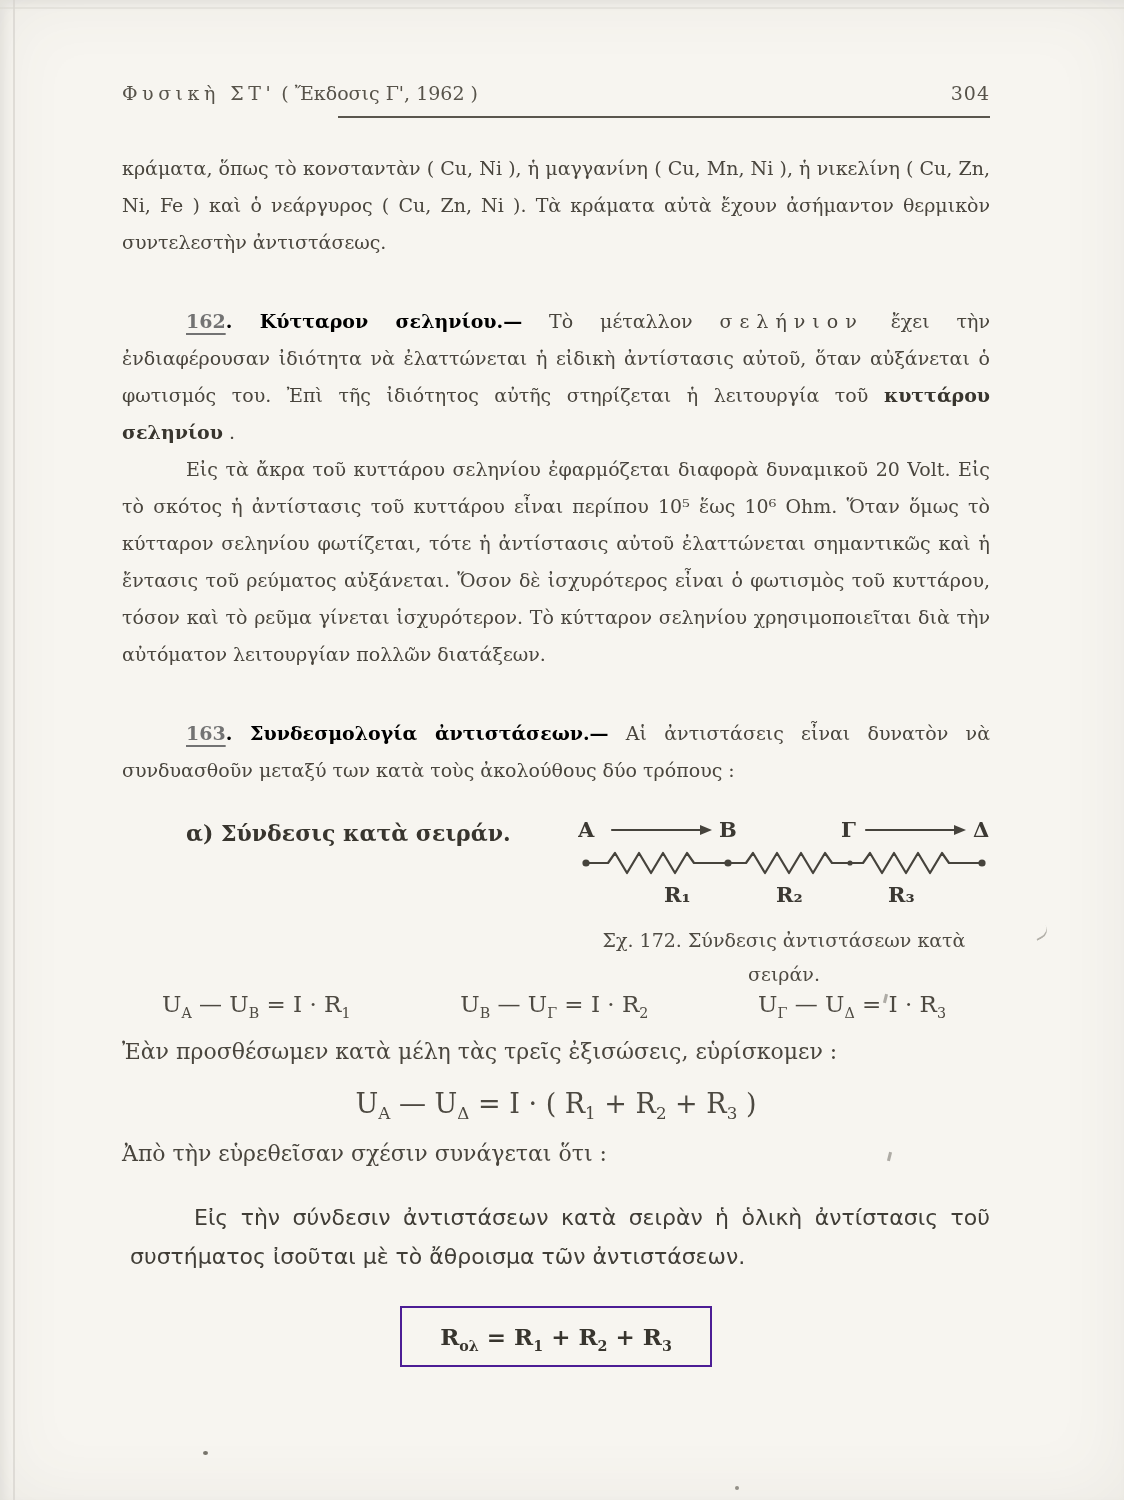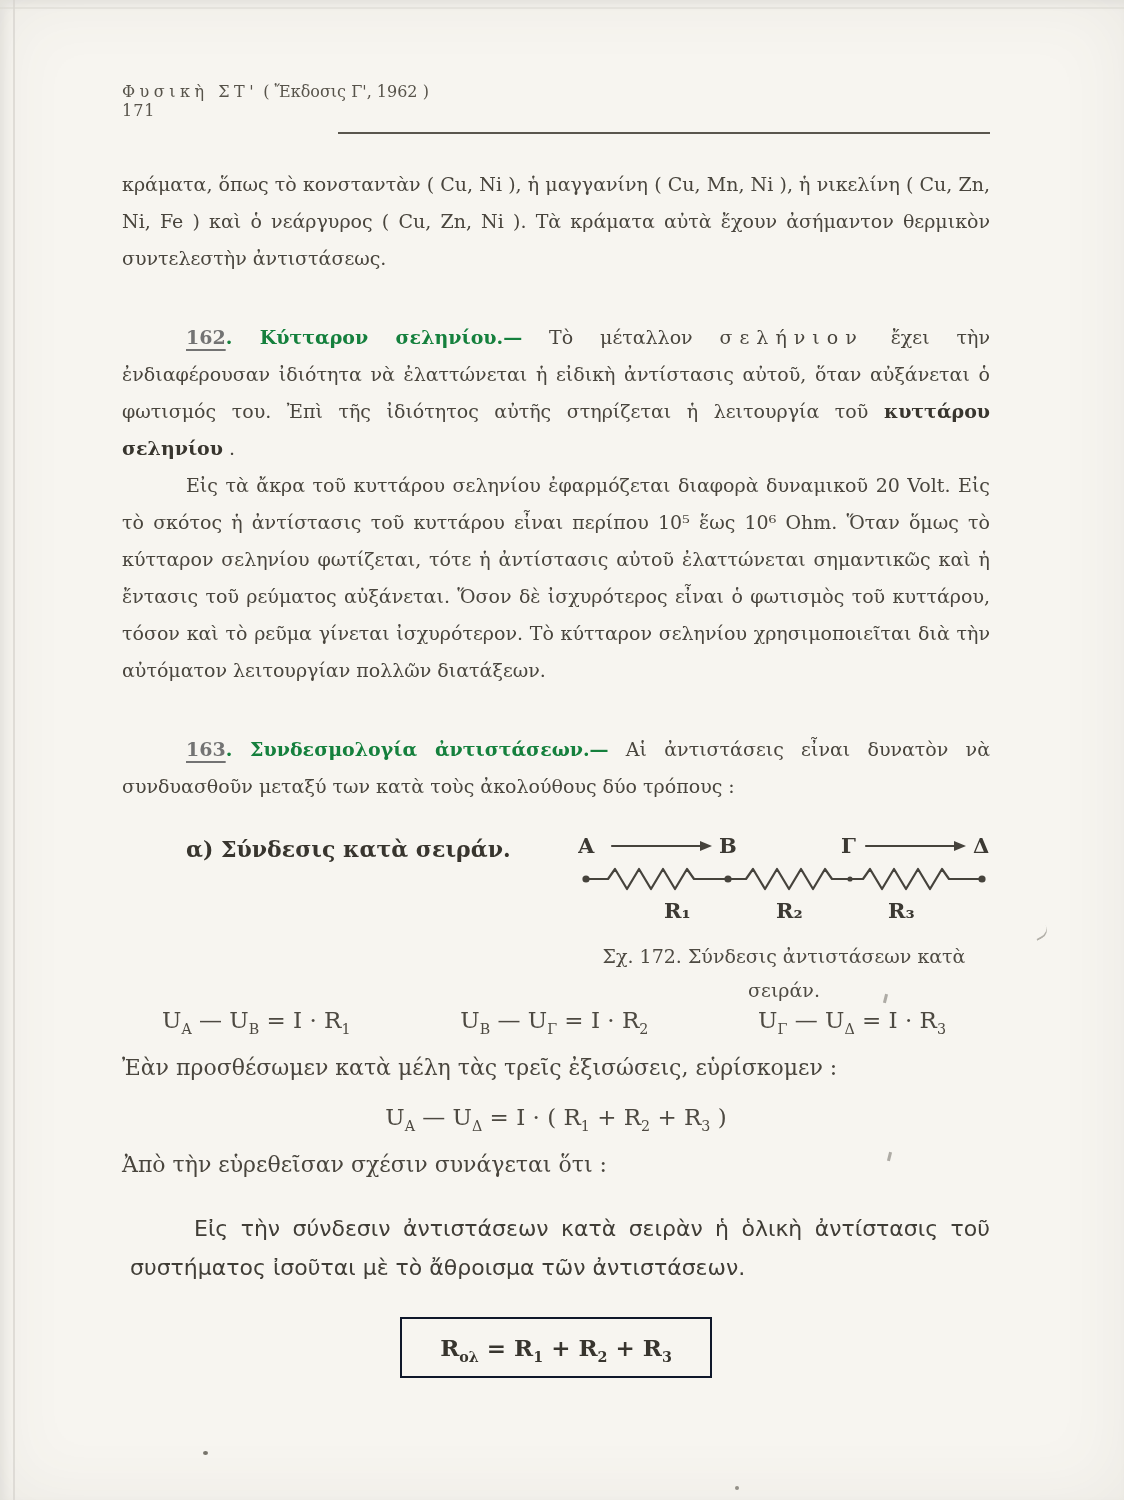--- a/index.html
+++ b/index.html
@@ -9,52 +9,52 @@
     box-shadow: inset 0 0 70px rgba(90,85,70,0.07), inset 4px 4px 10px rgba(0,0,0,0.06);
     font-family:"DejaVu Serif","DejaVu Sans",serif;
     color:#49453d;
   }
   .edge-left { position:absolute; left:13px; top:0; bottom:0; width:2px; background:#d6d3cd; opacity:.7; }
   .edge-top  { position:absolute; top:7px; left:0; right:0; height:2px; background:#dbd8d2; opacity:.55; }
 
   .content { padding:82px 134px 0 122px; }
 
   .header { display:flex; justify-content:space-between; align-items:baseline;
-            font-size:16px; color:#57534a;flex-direction:column; }
+            font-size:19px; color:#57534a; }
   .title-spaced { letter-spacing:4.5px; }
   .page-number { letter-spacing:1px; }
   .header-rule { height:2px; background:#5a564e; margin:12px 0 0 216px; }
 
   p { margin:0; }
   .body-text { font-size:19px; line-height:37px; text-align:justify; }
   .indent { text-indent:64px; }
 
   .p-intro   { margin-top:32px; }
   .sec       { margin-top:42px; }
   .sec-num   { font-weight:bold; color:#737373; text-decoration:underline; text-underline-offset:5px; text-decoration-thickness:2px; }
-  .sec-title { font-weight:bold; color:#15803d; }
+  .sec-title { font-weight:bold; color:#000000; }
   .bold      { font-weight:bold; color:#38352e; }
   .spaced-word { letter-spacing:7px; }
 
   .series-block { margin-top:26px; }
   .figure { float:right; width:412px; margin:6px 0 4px 34px; text-align:center; }
   .figure-caption { font-size:19px; line-height:34px; margin-top:12px; color:#4e4a42; text-align:center; }
   .alpha-head { font-weight:bold; color:#38352e; font-size:22px; line-height:37px; text-indent:64px; }
 
   .eq-row { clear:both; display:flex; justify-content:space-between;
             padding:0 44px 0 40px; margin-top:20px; font-size:23px; color:#4d4941; }
   .eq { white-space:nowrap;text-align:center; }
   sub { font-size:0.62em; line-height:0; }
   .plain-line { margin-top:16px; font-size:22px; line-height:37px; }
-  .eq-center { text-align:center; margin-top:18px; font-size:23px; color:#4d4941; }
+  .eq-center { text-align:center; margin-top:18px; font-size:27px; color:#4d4941; }
 
   .statement { margin-top:26px; font-family:"DejaVu Sans","Liberation Sans",sans-serif;
                font-size:22px; line-height:39px; text-indent:64px; text-align:justify; color:#403d36;margin-left:8px; }
 
-  .formula-box { width:max-content; margin:30px auto 0; border:2px solid #0f172a;
+  .formula-box { width:max-content; margin:30px auto 0; border:2px solid #4c1d95;
                  padding:15px 38px; font-size:23px; font-weight:bold; color:#38352e;
                  background:transparent; }
 
   
   .art { position:absolute; }
   .tick { left:1034px; top:928px; width:15px; height:8px; border-bottom:2px solid #8f8c84;
           border-radius:0 0 10px 0; transform:rotate(-28deg); opacity:.65; }
   .apos1 { left:884px; top:994px; width:2.5px; height:9px; background:#8f8c84; transform:rotate(14deg); opacity:.7; }
   .apos2 { left:888px; top:1152px; width:2.5px; height:9px; background:#8f8c84; transform:rotate(14deg); opacity:.7; }
   .speck1 { left:203px; top:1451px; width:5px; height:4px; background:#565349; border-radius:50%; opacity:.8; }
@@ -64,21 +64,21 @@
 <body>
 
 <div class="page">
   <div class="edge-left art"></div>
   <div class="edge-top art"></div>
 
   <div class="content">
 
     <div class="header">
       <span class="running-title"><span class="title-spaced">Φυσικὴ ΣΤ'</span><span> ( Ἔκδοσις Γ', 1962 )</span></span>
-      <span class="page-number">171</span>
+      <span class="page-number">304</span>
     </div>
     <div class="header-rule"></div>
 
     <p class="body-text p-intro">κράματα, ὅπως τὸ κονσταντὰν ( Cu, Ni ), ἡ μαγγανίνη ( Cu, Mn, Ni ), ἡ νικελίνη ( Cu, Zn, Ni, Fe ) καὶ ὁ νεάργυρος ( Cu, Zn, Ni ). Τὰ κράματα αὐτὰ ἔχουν ἀσήμαντον θερμικὸν συντελεστὴν ἀντιστάσεως.</p>
 
     <p class="body-text indent sec"><span class="sec-num">162</span><span class="sec-title">. Κύτταρον σεληνίου.—</span><span> Τὸ μέταλλον </span><span class="spaced-word">σελήνιον</span><span> ἔχει τὴν ἐνδιαφέρουσαν ἰδιότητα νὰ ἐλαττώνεται ἡ εἰδικὴ ἀντίστασις αὐτοῦ, ὅταν αὐξάνεται ὁ φωτισμός του. Ἐπὶ τῆς ἰδιότητος αὐτῆς στηρίζεται ἡ λειτουργία τοῦ </span><span class="bold">κυττάρου σεληνίου</span><span> .</span></p>
 
     <p class="body-text indent">Εἰς τὰ ἄκρα τοῦ κυττάρου σεληνίου ἐφαρμόζεται διαφορὰ δυναμικοῦ 20 Volt. Εἰς τὸ σκότος ἡ ἀντίστασις τοῦ κυττάρου εἶναι περίπου 10⁵ ἕως 10⁶ Ohm. Ὅταν ὅμως τὸ κύτταρον σεληνίου φωτίζεται, τότε ἡ ἀντίστασις αὐτοῦ ἐλαττώνεται σημαντικῶς καὶ ἡ ἔντασις τοῦ ρεύματος αὐξάνεται. Ὅσον δὲ ἰσχυρότερος εἶναι ὁ φωτισμὸς τοῦ κυττάρου, τόσον καὶ τὸ ρεῦμα γίνεται ἰσχυρότερον. Τὸ κύτταρον σεληνίου χρησιμοποιεῖται διὰ τὴν αὐτόματον λειτουργίαν πολλῶν διατάξεων.</p>
 
     <p class="body-text indent sec"><span class="sec-num">163</span><span class="sec-title">. Συνδεσμολογία ἀντιστάσεων.—</span><span> Αἱ ἀντιστάσεις εἶναι δυνατὸν νὰ συνδυασθοῦν μεταξύ των κατὰ τοὺς ἀκολούθους δύο τρόπους :</span></p>

